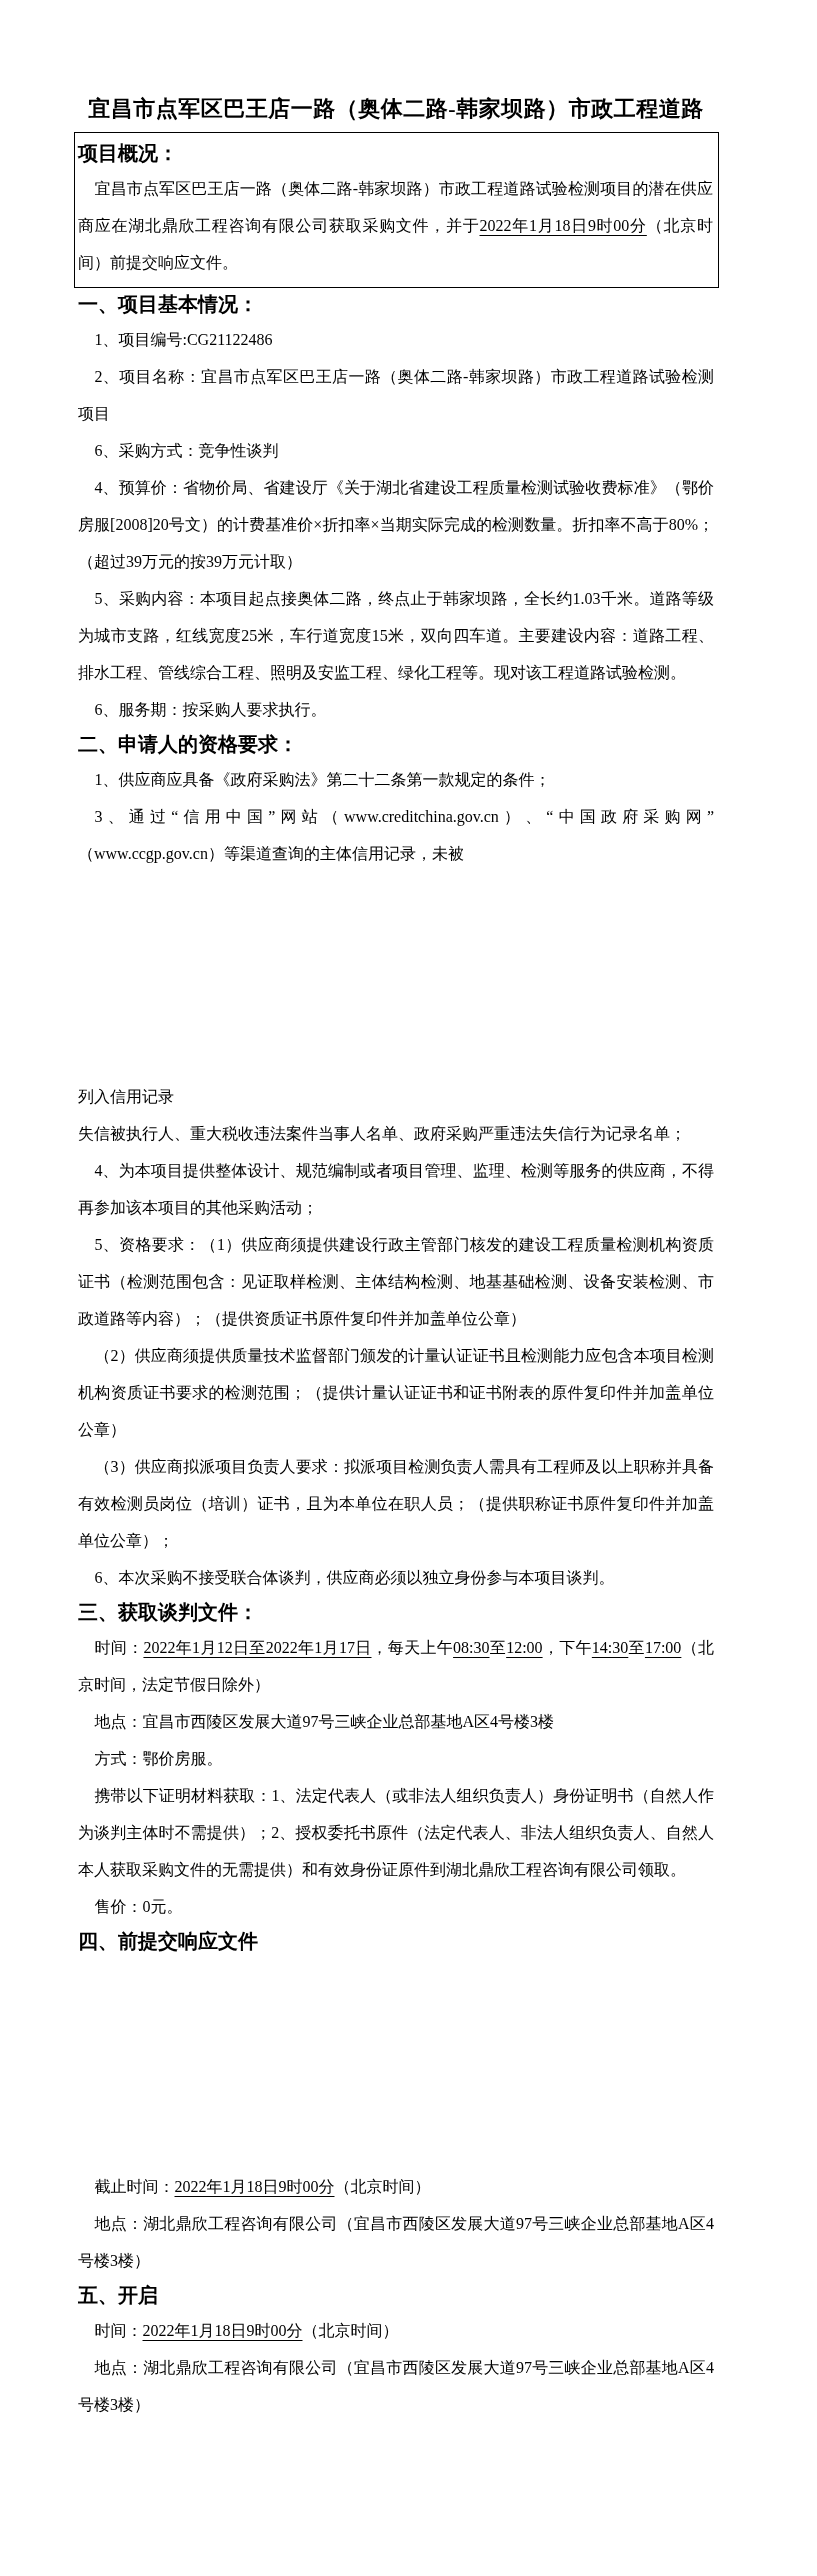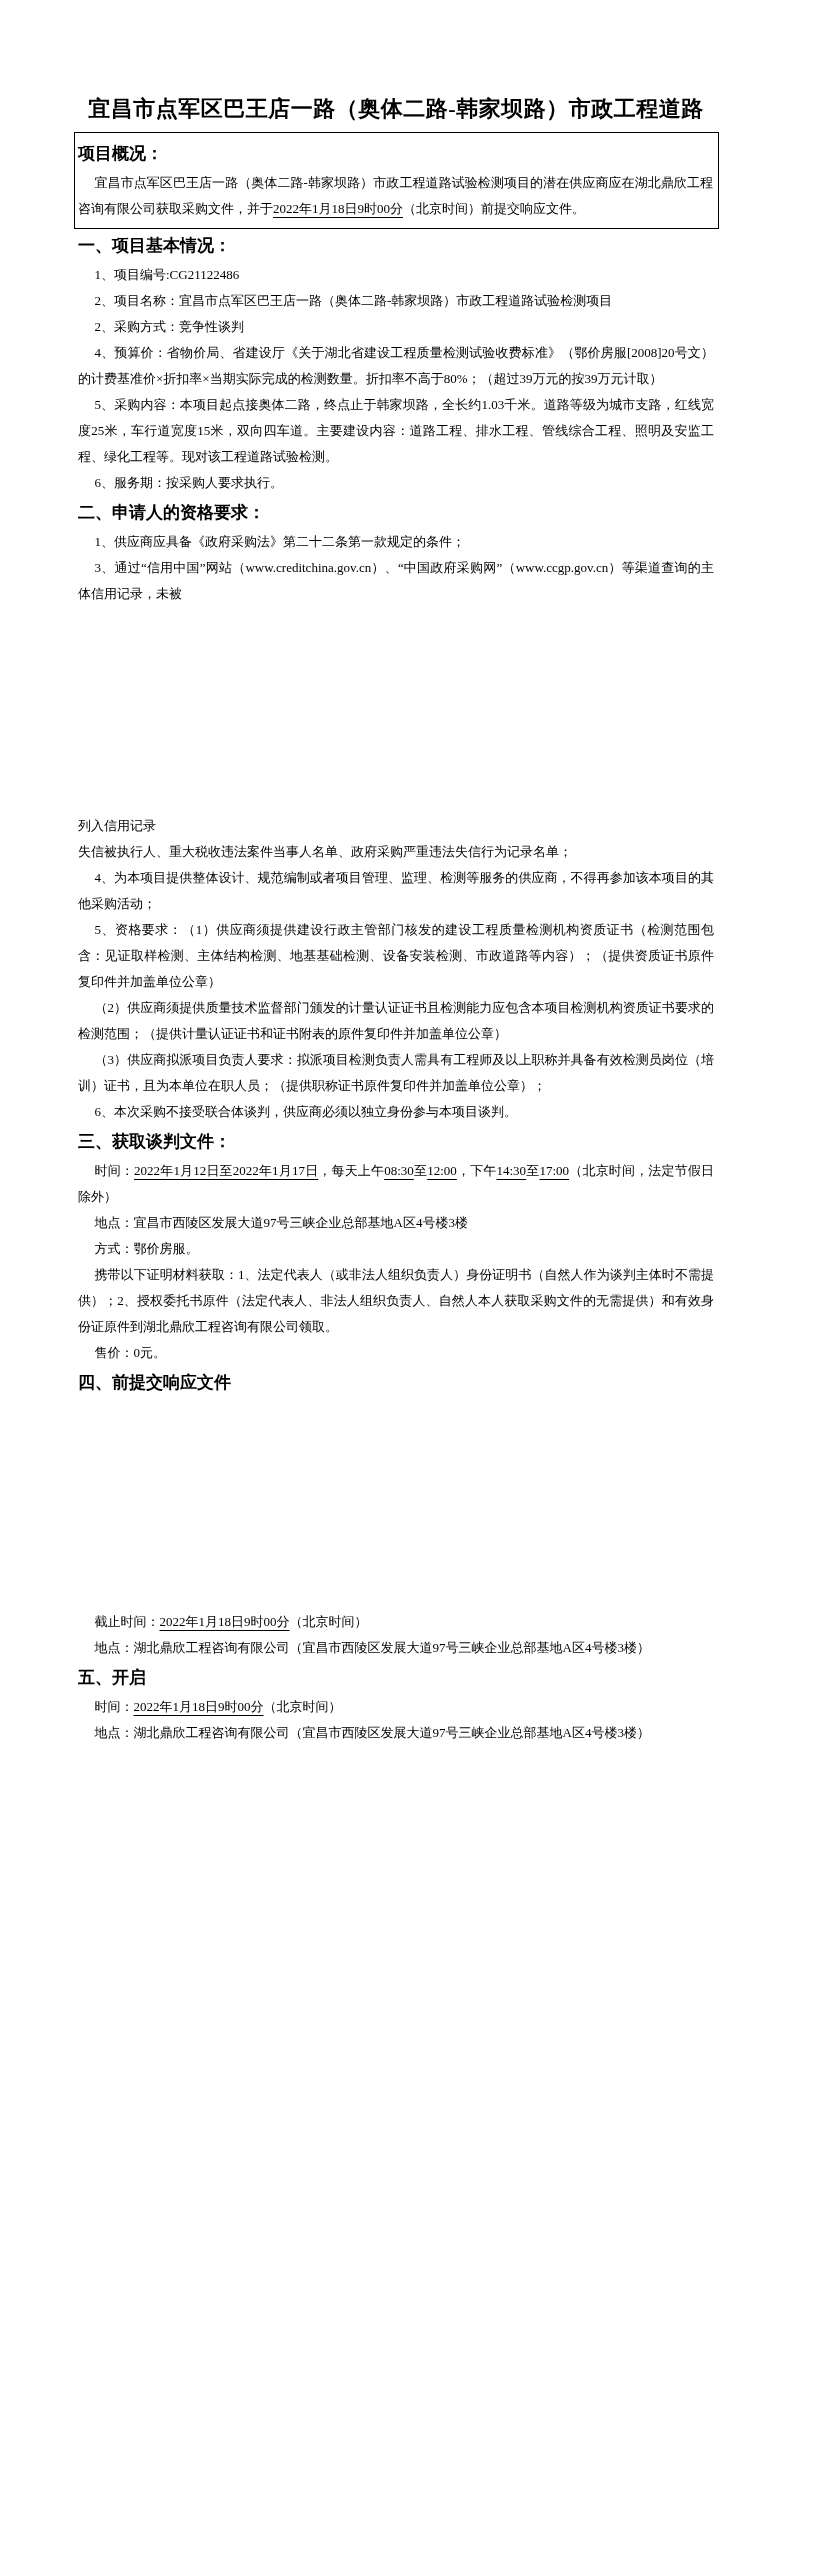--- a/index.html
+++ b/index.html
@@ -12,39 +12,39 @@
   .doc { padding:94px 104px 0 78px; }
   .t-line {
     font-size:22px; font-weight:bold; text-align:center;
     line-height:29px; letter-spacing:0.5px;
   }
   .box {
     border:1.5px solid #000;
     margin:9.3px -5.2px 0 -4.1px;
     padding:4.1px 5.2px 5.2px 3.1px;
   }
-  .h { font-size:17px; font-weight:bold; line-height:33px; text-align:justify; }
-  .p { font-size:13px; line-height:26px; text-align:justify; }
+  .h { font-size:20px; font-weight:bold; line-height:33px; text-align:justify; }
+  .p { font-size:16px; line-height:37px; text-align:justify; }
   .indent { text-indent:16.5px; }
   .u { text-decoration:underline; text-underline-offset:3.6px; text-decoration-thickness:1px; }
   .gap { width:100%; }
 </style>
 </head>
 <body>
 
 <main class="doc">
     <div class="t-line"><span class="">宜昌市点军区巴王店一路（奥体二路-韩家坝路）市政工程道路</span></div>
     <div class="box">
       <div class="h"><span class="">项目概况：</span></div>
       <div class="p indent"><span class="">宜昌市点军区巴王店一路（奥体二路-韩家坝路）市政工程道路试验检测项目的潜在供应商应在湖北鼎欣工程咨询有限公司获取采购文件，并于</span><span class="u ">2022年1月18日9时00分</span><span class="">（北京时间）前提交响应文件。</span></div>
     </div>
     <div class="h"><span class="">一、项目基本情况：</span></div>
     <div class="p indent"><span class="">1、项目编号:CG21122486</span></div>
     <div class="p indent"><span class="">2、项目名称：宜昌市点军区巴王店一路（奥体二路-韩家坝路）市政工程道路试验检测项目</span></div>
-    <div class="p indent"><span class="">2、采购方式：竞争性谈判</span></div>
+    <div class="p indent"><span class="">6、采购方式：竞争性谈判</span></div>
     <div class="p indent"><span class="">4、预算价：省物价局、省建设厅《关于湖北省建设工程质量检测试验收费标准》（鄂价房服[2008]20号文）的计费基准价×折扣率×当期实际完成的检测数量。折扣率不高于80%；（超过39万元的按39万元计取）</span></div>
     <div class="p indent"><span class="">5、采购内容：本项目起点接奥体二路，终点止于韩家坝路，全长约1.03千米。道路等级为城市支路，红线宽度25米，车行道宽度15米，双向四车道。主要建设内容：道路工程、排水工程、管线综合工程、照明及安监工程、绿化工程等。现对该工程道路试验检测。</span></div>
     <div class="p indent"><span class="">6、服务期：按采购人要求执行。</span></div>
     <div class="h"><span class="">二、申请人的资格要求：</span></div>
     <div class="p indent"><span class="">1、供应商应具备《政府采购法》第二十二条第一款规定的条件；</span></div>
     <div class="p indent"><span class="">3、通过“信用中国”网站（www.creditchina.gov.cn）、“中国政府采购网”（www.ccgp.gov.cn）等渠道查询的主体信用记录，未被</span></div>
     <div class="gap" style="height: 206px;"></div>
     <div class="p"><span class="">列入信用记录</span></div>
     <div class="p"><span class="">失信被执行人、重大税收违法案件当事人名单、政府采购严重违法失信行为记录名单；</span></div>
     <div class="p indent"><span class="">4、为本项目提供整体设计、规范编制或者项目管理、监理、检测等服务的供应商，不得再参加该本项目的其他采购活动；</span></div>

